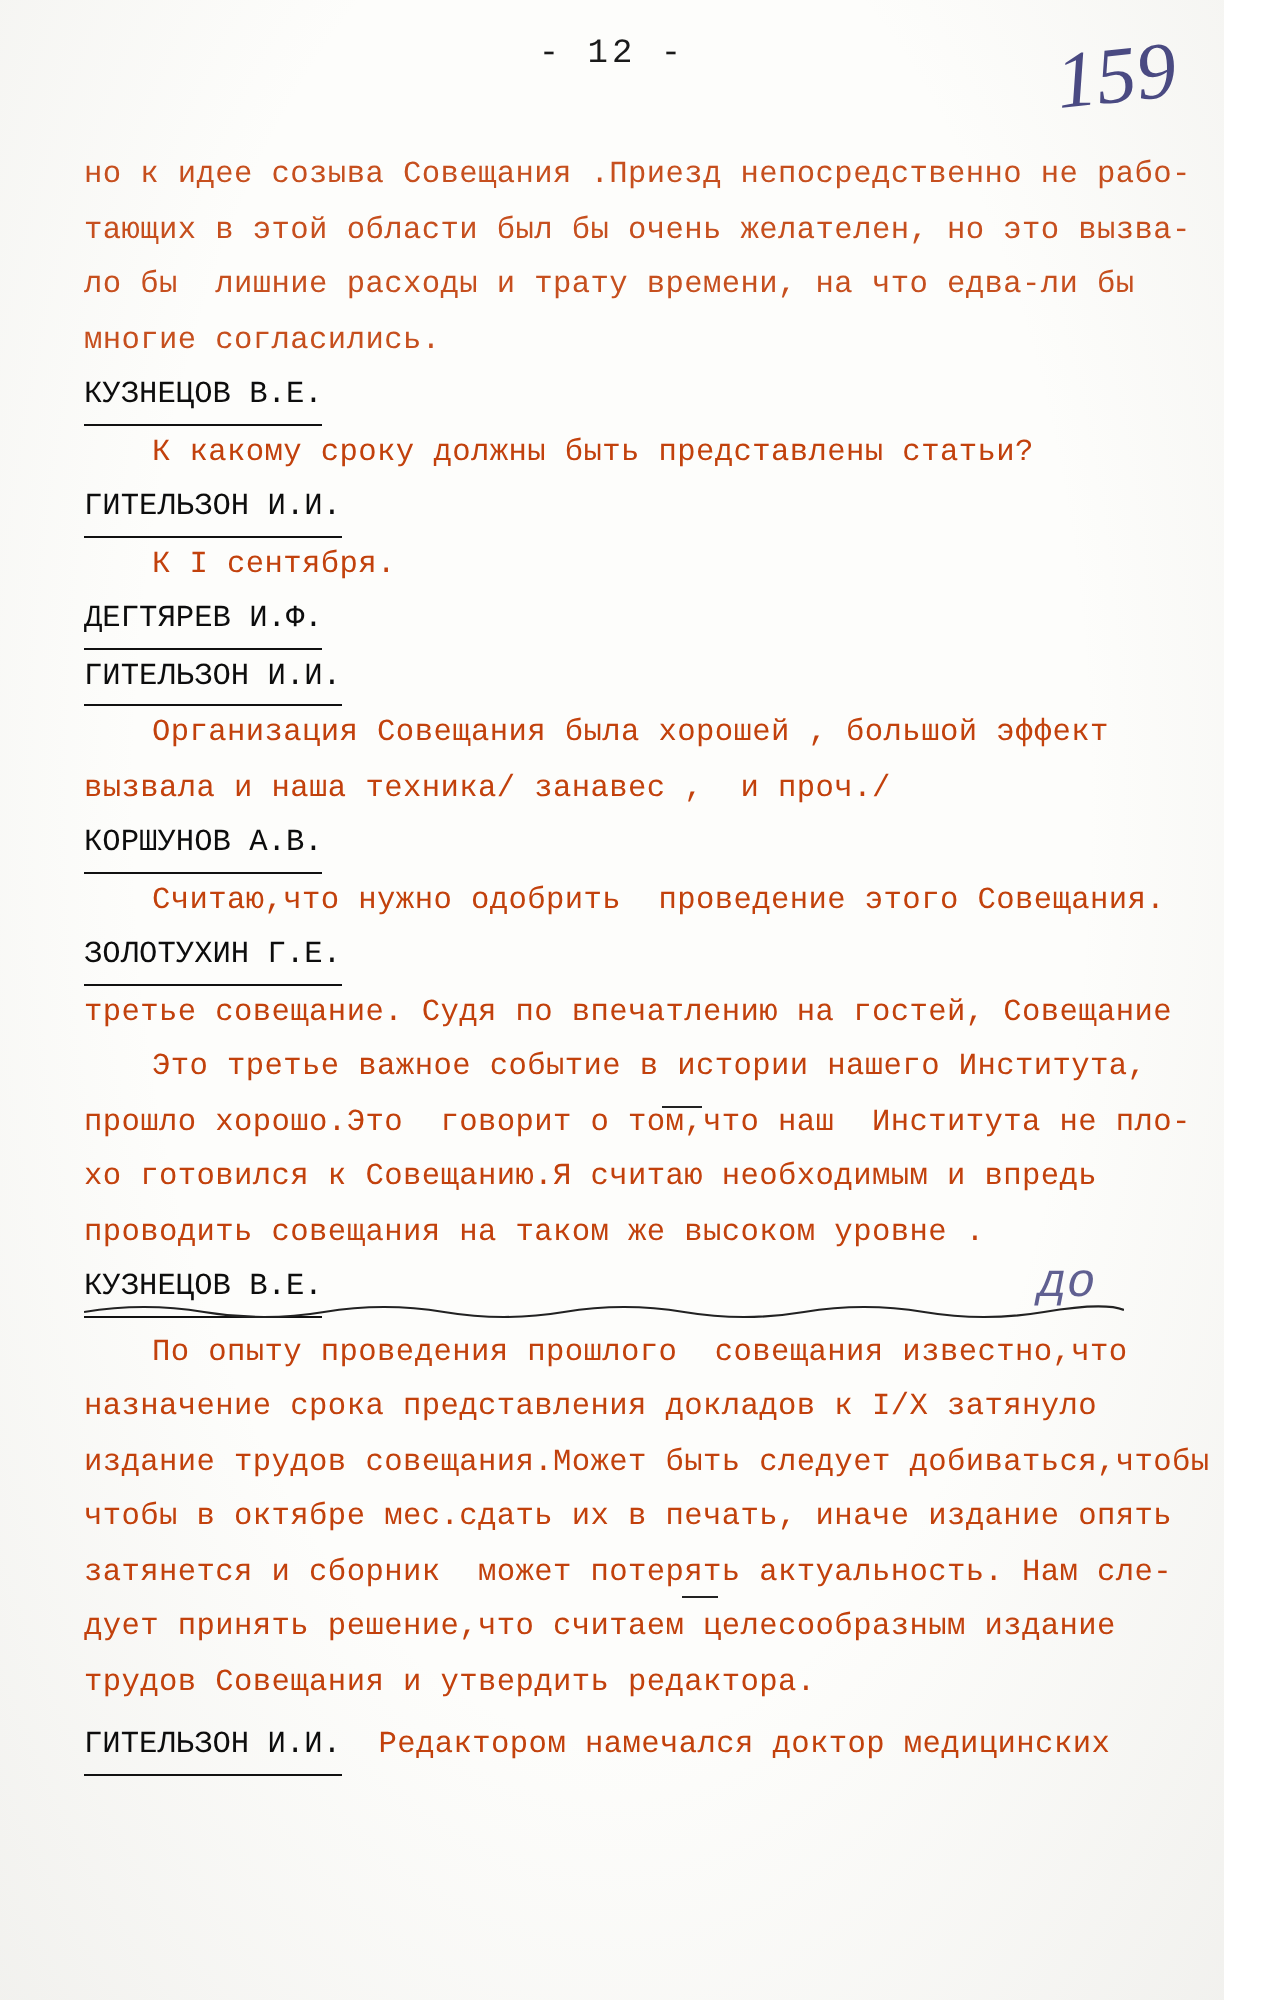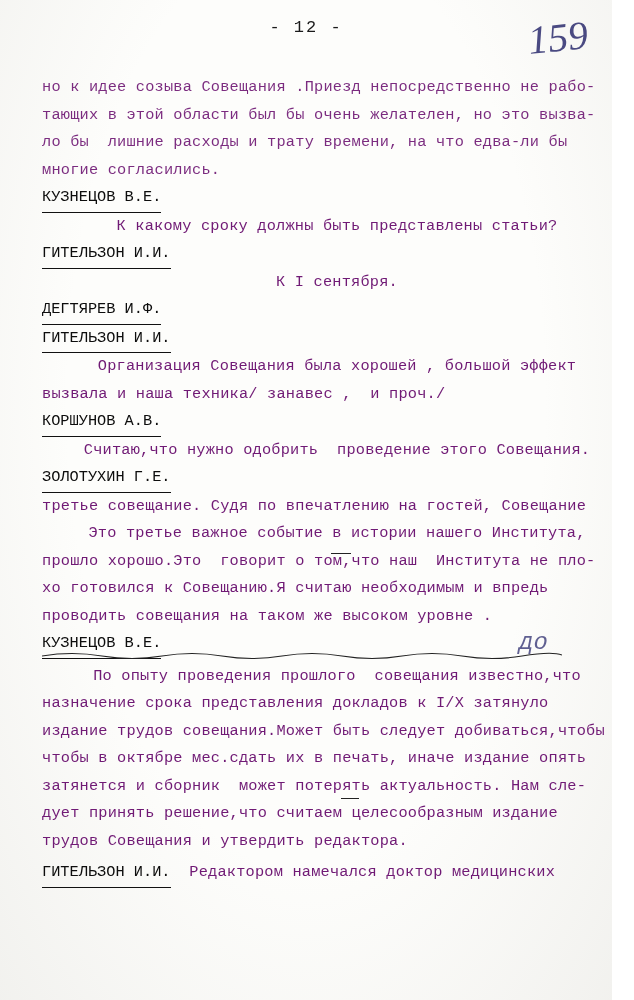--- a/index.html
+++ b/index.html
@@ -50,25 +50,24 @@
     position: absolute;
     top: 74px;
     left: 42px;
     width: 556px;
   }
   .line {
     font-size: 15.3px;
     line-height: 27.5px;
     letter-spacing: .2px;
     white-space: pre;
-    color: #701a75;
+    color: #c2410c;
   }
   .line.ind {
     text-indent: 34px;
-    text-align: center;
   }
   .speaker {
     font-size: 15.3px;
     line-height: 27.5px;
     white-space: pre;
     display: inline-block;
     border-bottom: 1px solid #111;
     padding-bottom: 0px;
     color: #0d0d0d;
   }

